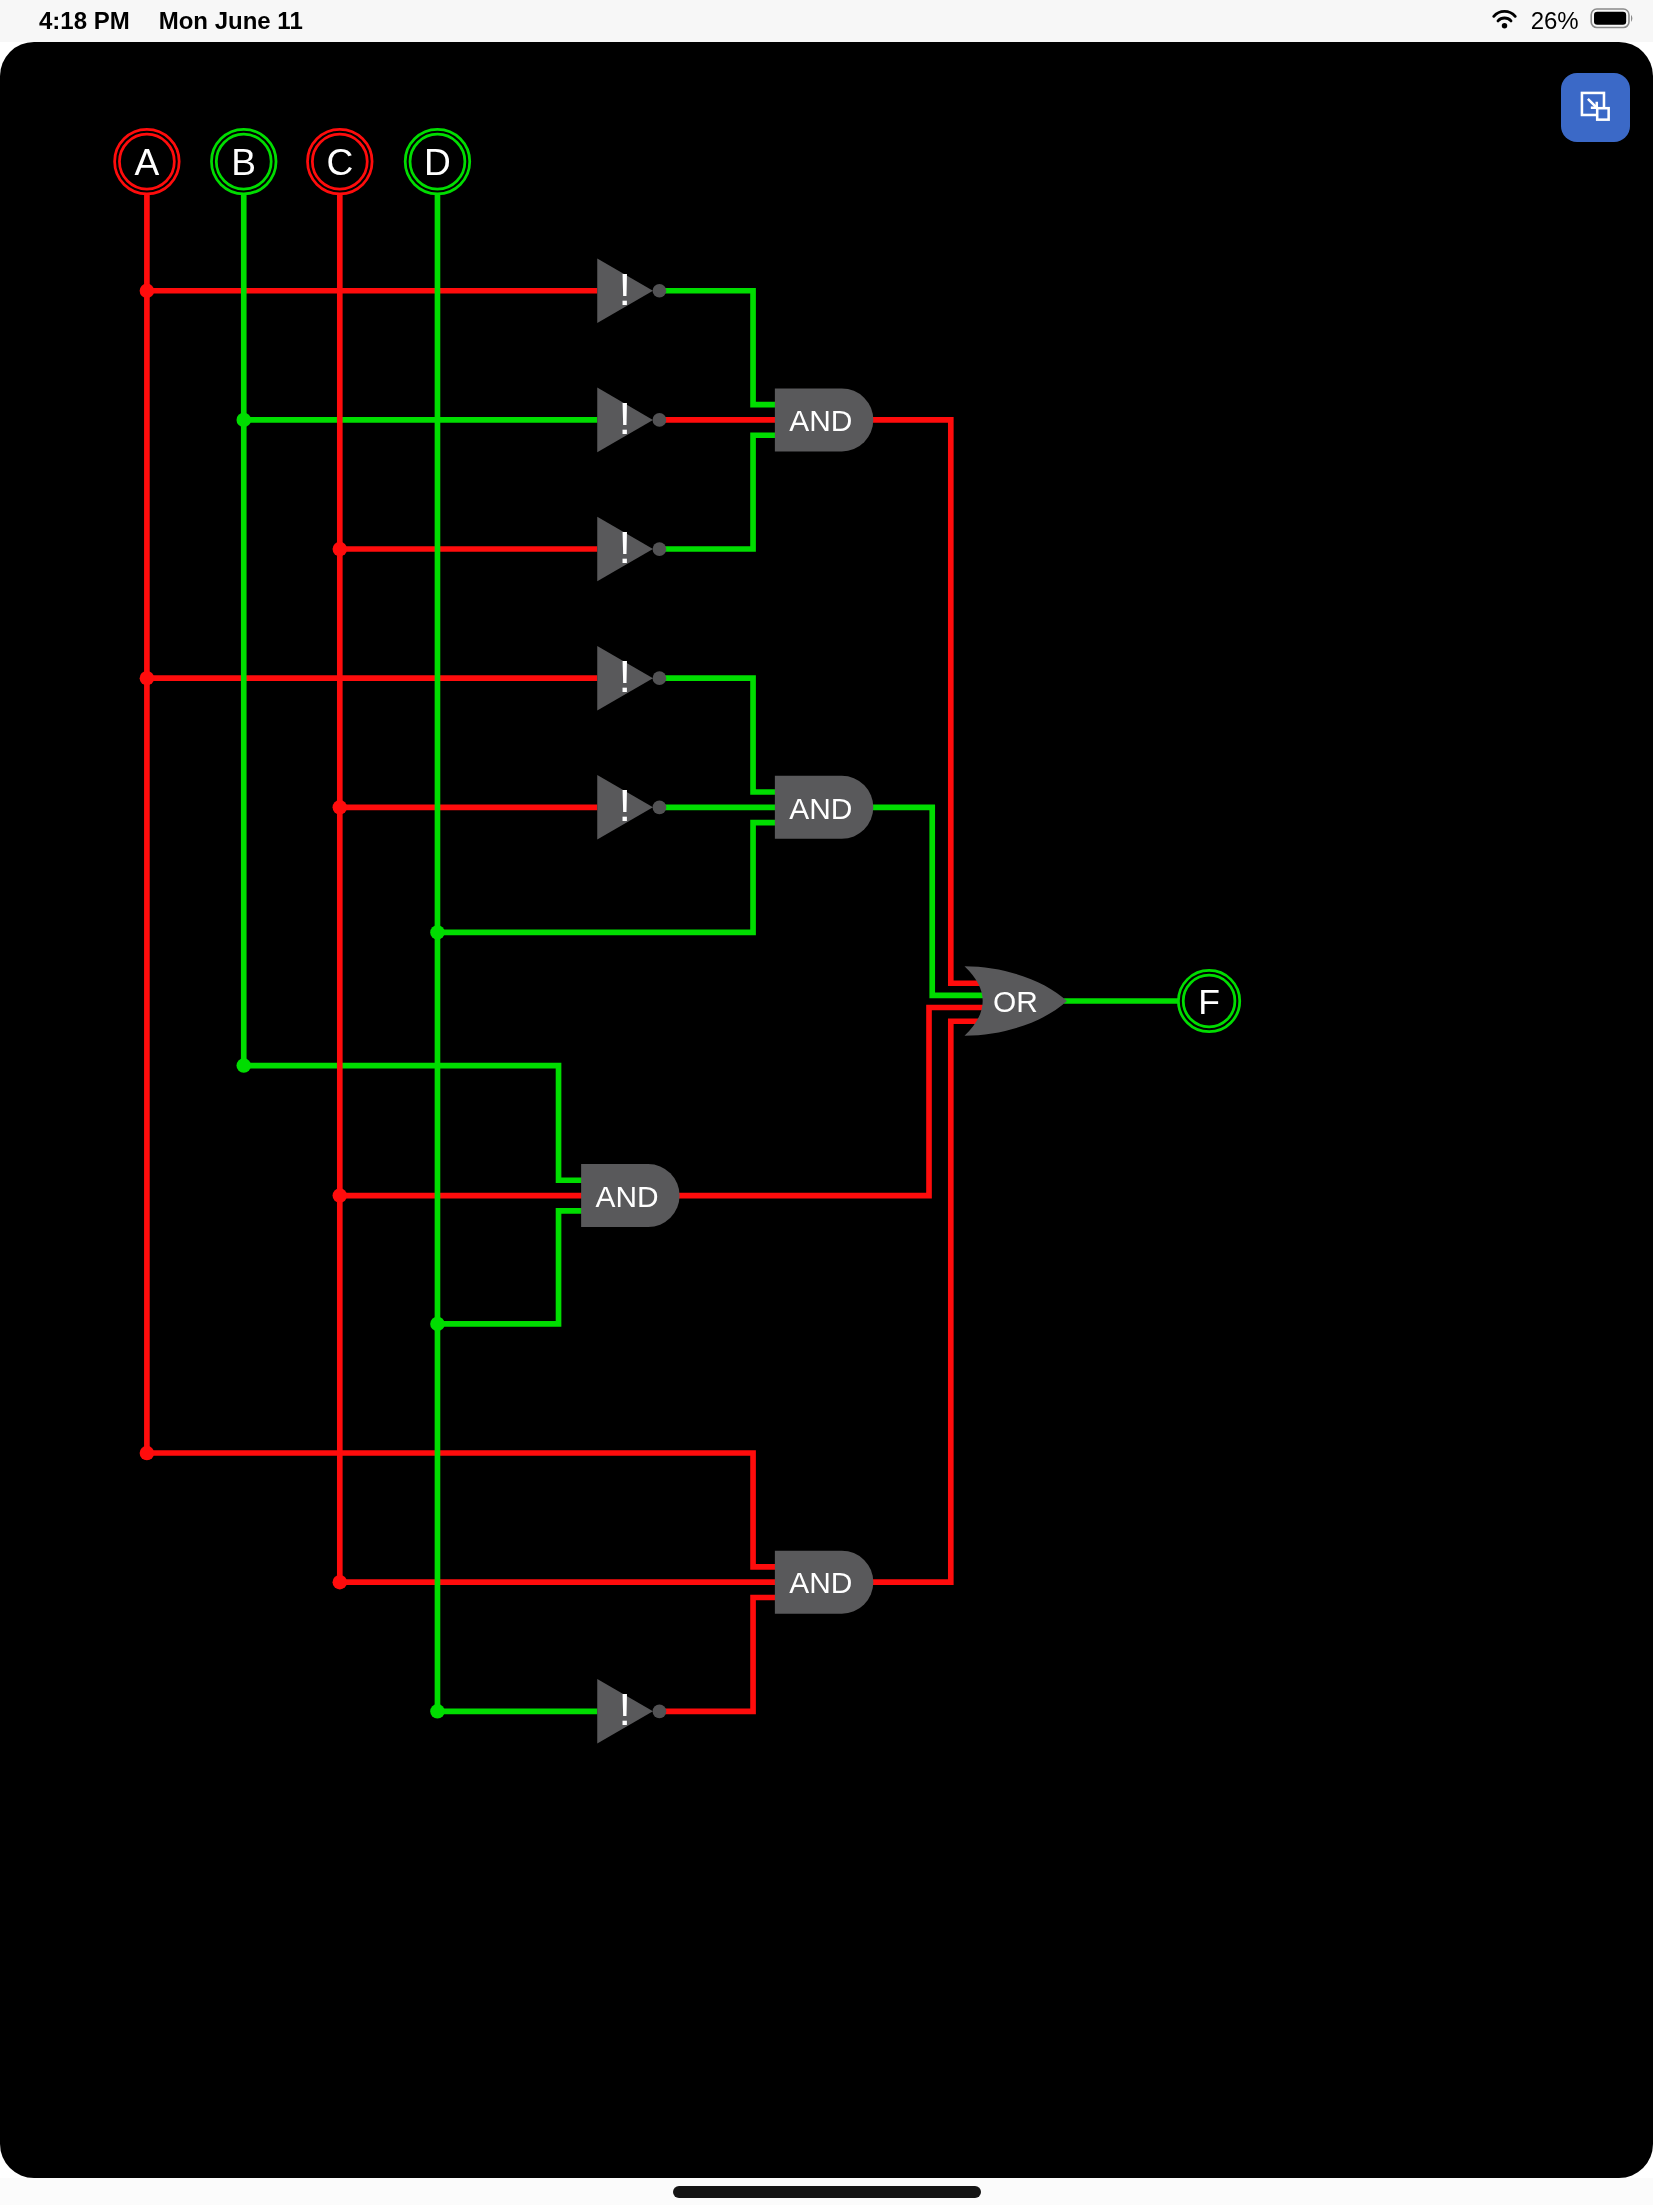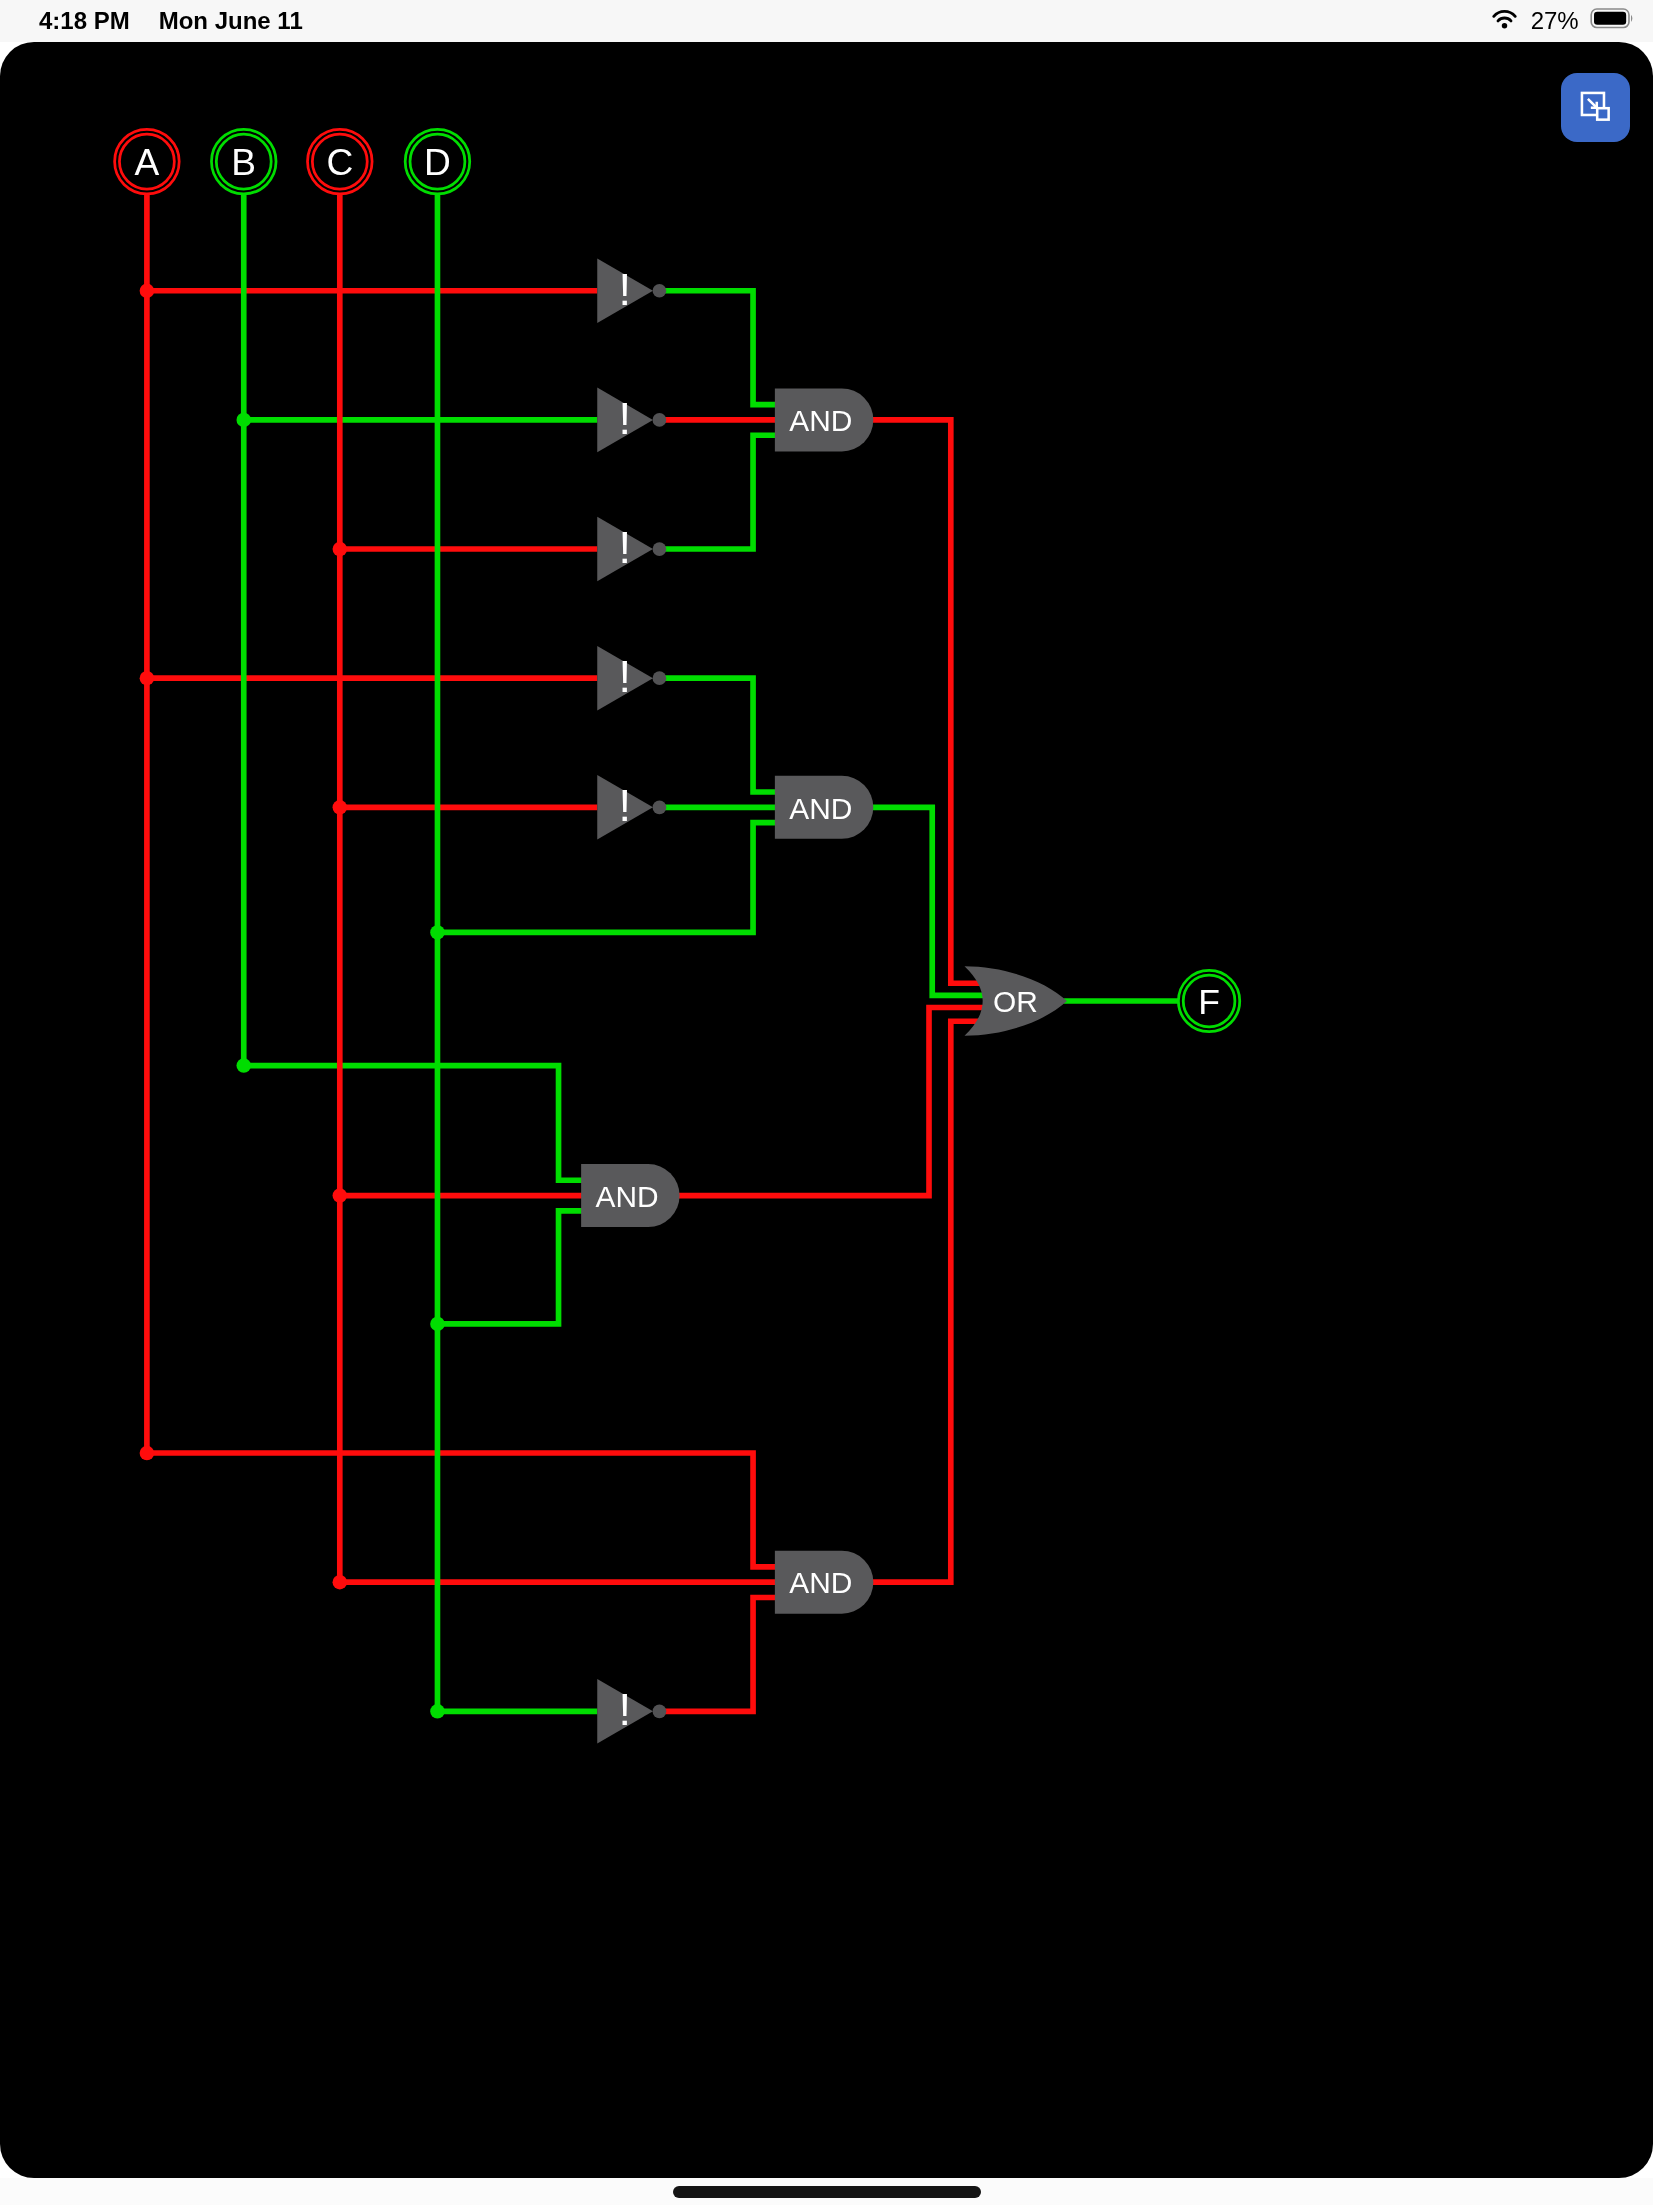--- a/index.html
+++ b/index.html
@@ -47,21 +47,21 @@
     <span>Mon June 11</span>
   </div>
   <div class="sb-right">
     <span>
       <svg width="29" height="24" viewBox="0 0 36 30">
         <path d="M4.6 12.9 A 17.5 17.5 0 0 1 31.4 12.9" fill="none" stroke="#000" stroke-width="3.6" stroke-linecap="round"></path>
         <path d="M9.9 18.6 A 11 11 0 0 1 26.1 18.6" fill="none" stroke="#000" stroke-width="3.6" stroke-linecap="round"></path>
         <circle cx="18" cy="24.6" r="3.4" fill="#000"></circle>
       </svg>
     </span>
-    <span class="pct">27%</span>
+    <span class="pct">26%</span>
     <span>
       <svg width="45" height="22.6" viewBox="0 0 56 28">
         <rect x="1.5" y="2.5" width="47" height="23" rx="7" fill="none" stroke="#8a8a8a" stroke-width="2"></rect>
         <rect x="5" y="6" width="40" height="16" rx="4" fill="#000"></rect>
         <path d="M51 9.5 Q 54.5 14 51 18.5 Z" fill="#8a8a8a"></path>
       </svg>
     </span>
   </div>
 </div>
 

